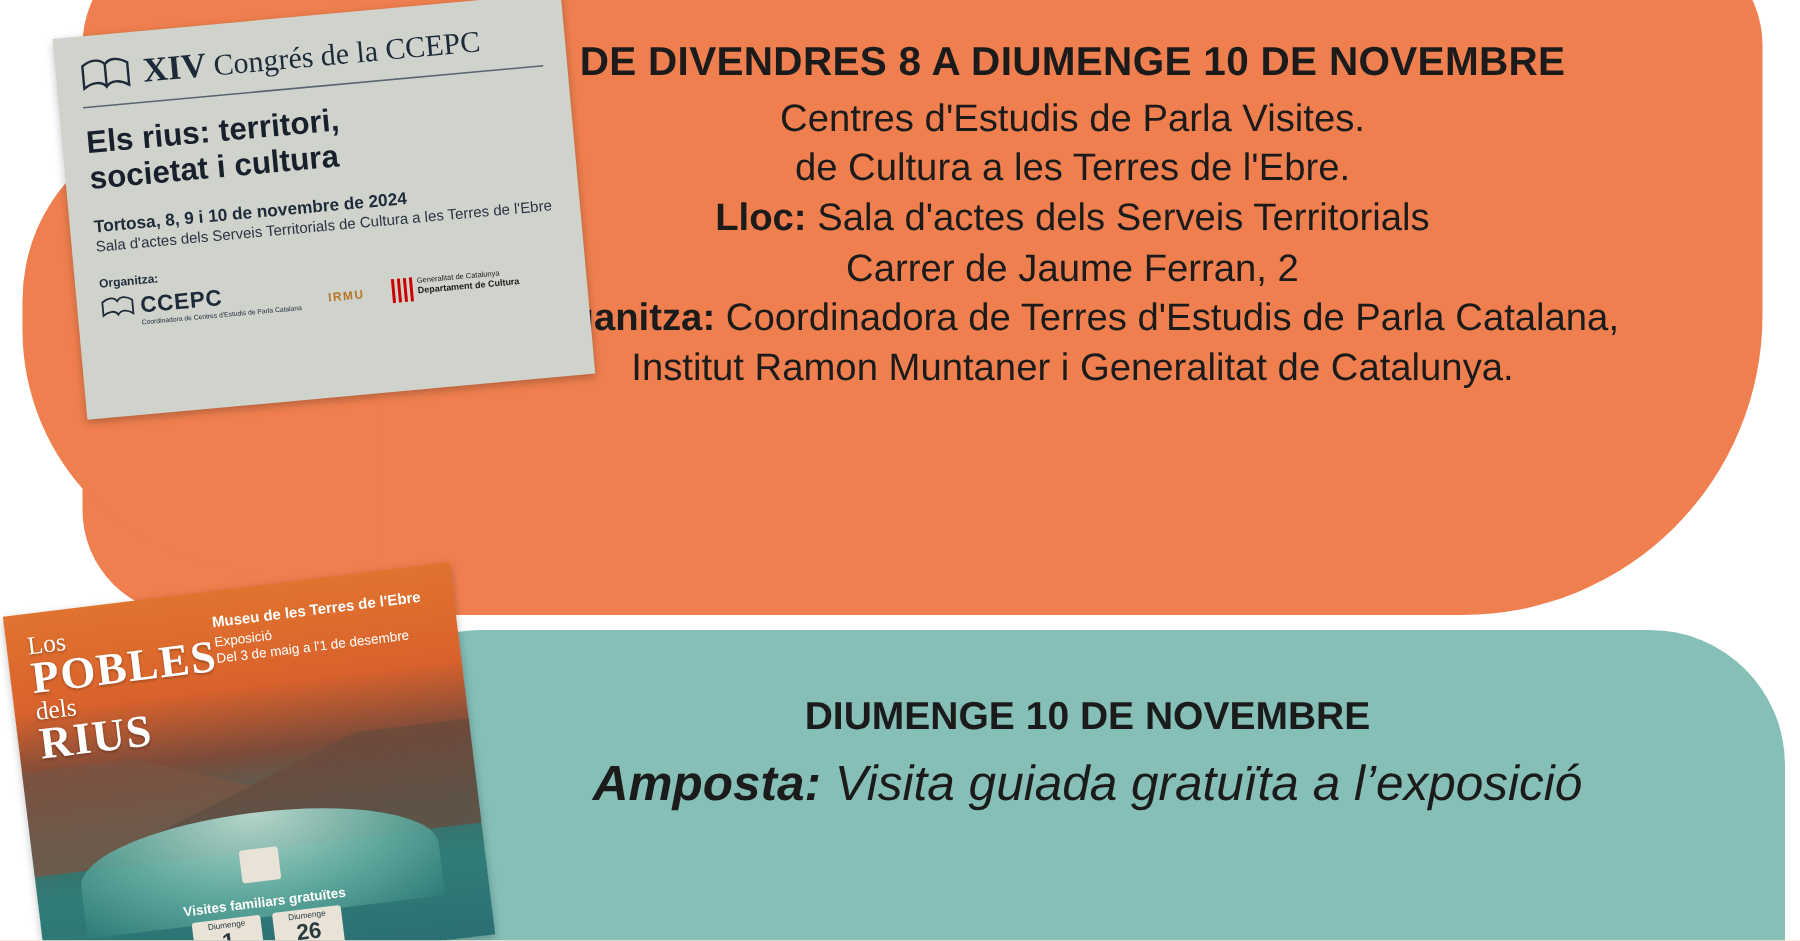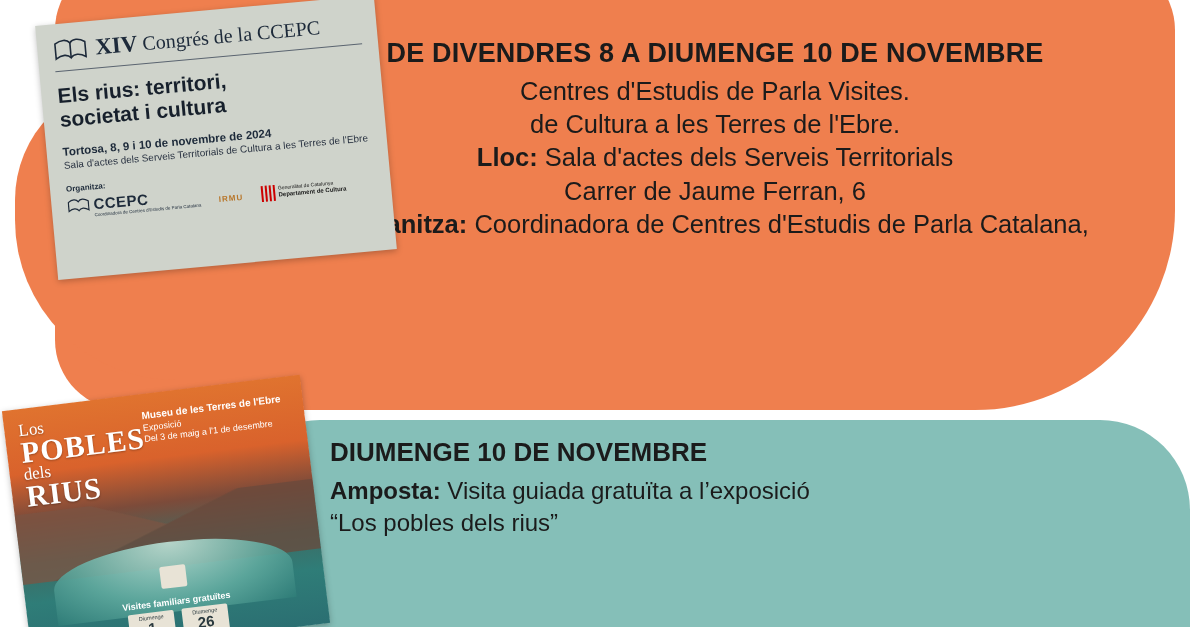--- a/index.html
+++ b/index.html
@@ -36,54 +36,55 @@
     position: absolute;
     left: 230px; top: 420px;
     width: 960px; height: 260px;
     background: #85bfb8;
     border-radius: 90px 90px 40px 40px;
   }
 
   
   .orange-text {
     position: absolute;
-    left: 300px; top: 36px;
+    left: 300px; top: 24px;
     width: 830px;
     text-align: center;
     color: #1b1b1b;
     line-height: 1.30;
   }
   .orange-text .heading {
     font-size: 27px;
     font-weight: bold;
     letter-spacing: 0.2px;
     margin-bottom: 4px;
   }
   .orange-text .line {
     font-size: 25.5px;
     font-weight: normal;
   }
   .orange-text .line b { font-weight: bold; }
 
   
   .teal-text {
     position: absolute;
-    left: 330px; top: 435px;
+    left: 330px; top: 460px;
     width: 790px;
-    text-align: left;
+    text-align: center;
     color: #1b1b1b;
     line-height: 1.32;
   }
   .teal-text .heading {
     font-size: 26px;
     font-weight: bold;
     margin-bottom: 6px;
   }
   .teal-text .line {
-    font-size: 24px;
+    font-size: 33px;
+    font-style: italic;
   }
   .teal-text .line b { font-weight: bold; }
 
   
   .flyer1 {
     position: absolute;
     left: 46px; top: 10px;
     width: 340px; height: 255px;
     background: #cfd3cb;
     transform: rotate(-5.2deg);
@@ -219,28 +220,28 @@
 
   <div class="blob-orange"></div>
   <div class="blob-teal"></div>
 
   <div class="orange-text">
     <div class="heading">DE DIVENDRES 8 A DIUMENGE 10 DE NOVEMBRE</div>
 
     <div class="line"><span>Centres d'Estudis de Parla Visites.</span></div>
     <div class="line"><span>de Cultura a les Terres de l'Ebre.</span></div>
     <div class="line"><b>Lloc:</b><span> Sala d'actes dels Serveis Territorials</span></div>
-    <div class="line"><span>Carrer de Jaume Ferran, 6</span></div>
-    <div class="line"><b>Organitza:</b><span> Coordinadora de Centres d'Estudis de Parla Catalana,</span></div>
+    <div class="line"><span>Carrer de Jaume Ferran, 2</span></div>
+    <div class="line"><b>Organitza:</b><span> Coordinadora de Terres d'Estudis de Parla Catalana,</span></div>
+    <div class="line"><span>Institut Ramon Muntaner i Generalitat de Catalunya.</span></div>
   </div>
 
   <div class="teal-text">
     <div class="heading">DIUMENGE 10 DE NOVEMBRE</div>
     <div class="line"><b>Amposta:</b><span> Visita guiada gratuïta a l’exposició</span></div>
-    <div class="line"><span>“Los pobles dels rius”</span></div>
   </div>
 
   <div class="flyer1">
     <div class="f1-top">
       <span class="book-icon">
         <svg viewBox="0 0 34 24" width="34" height="24">
           <path d="M2 5 C8 1 14 1 17 5 C20 1 26 1 32 5 L32 20 C26 16 20 16 17 20 C14 16 8 16 2 20 Z" fill="none" stroke="#1d2a3a" stroke-width="1.6"></path>
           <line x1="17" y1="5" x2="17" y2="20" stroke="#1d2a3a" stroke-width="1.6"></line>
         </svg>
       </span>

